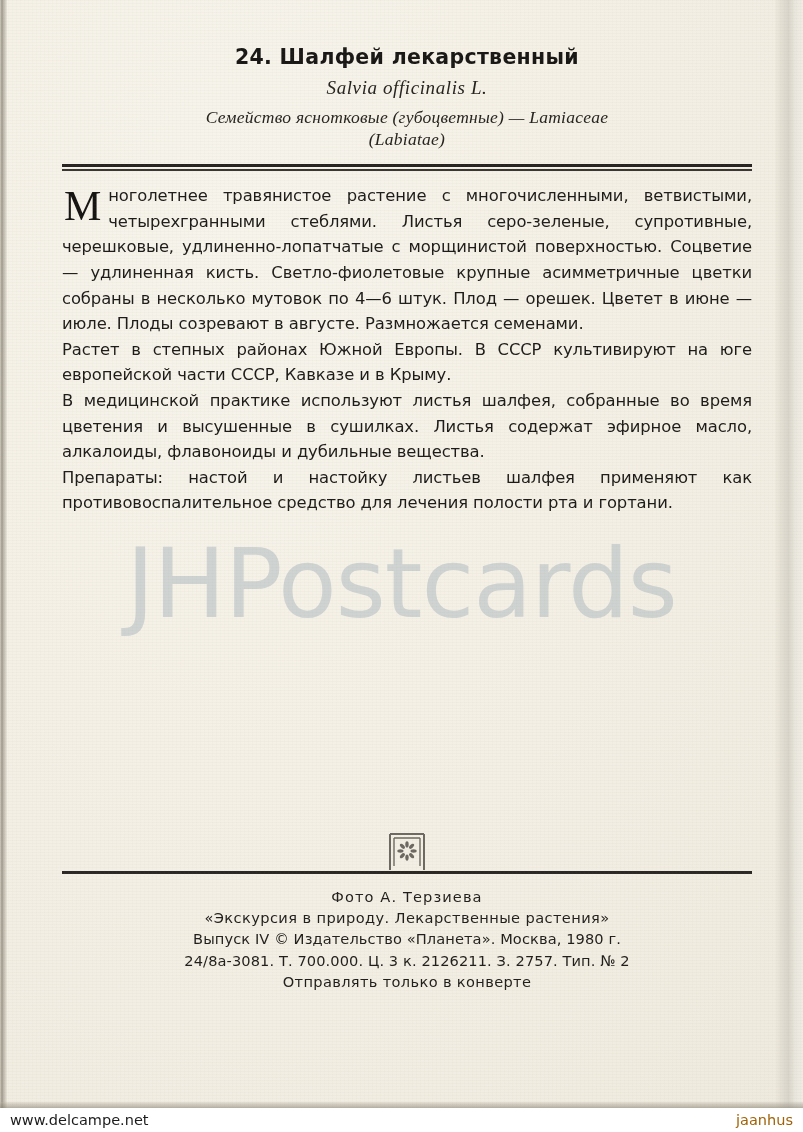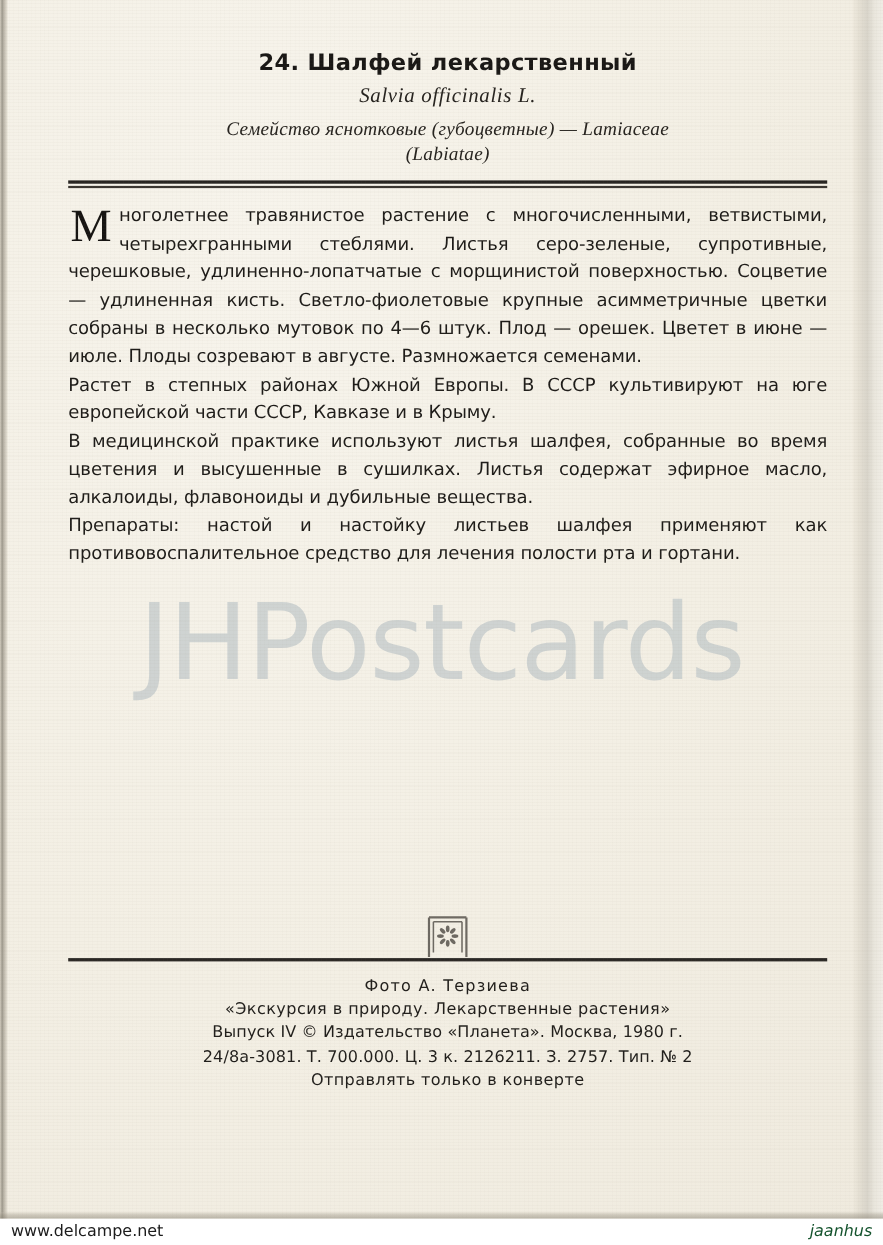--- a/index.html
+++ b/index.html
@@ -206,21 +206,21 @@
     background: #ffffff;
     display: flex;
     align-items: center;
     justify-content: space-between;
     padding: 0 10px;
     font-family: "DejaVu Sans", sans-serif;
     font-size: 14.5px;
     color: #1c1c1c;
   }
   .sitebar .left { display: flex; align-items: center; gap: 5px; }
-  .sitebar .right { color: #14532d; font-style: italic; }
+  .sitebar .right { color: #a16207; }
 </style>
 </head>
 <body>
 
 <div class="screenshot">
 
   <div class="card">
 
     <div class="edge-left"></div>
     <div class="edge-right"></div>

